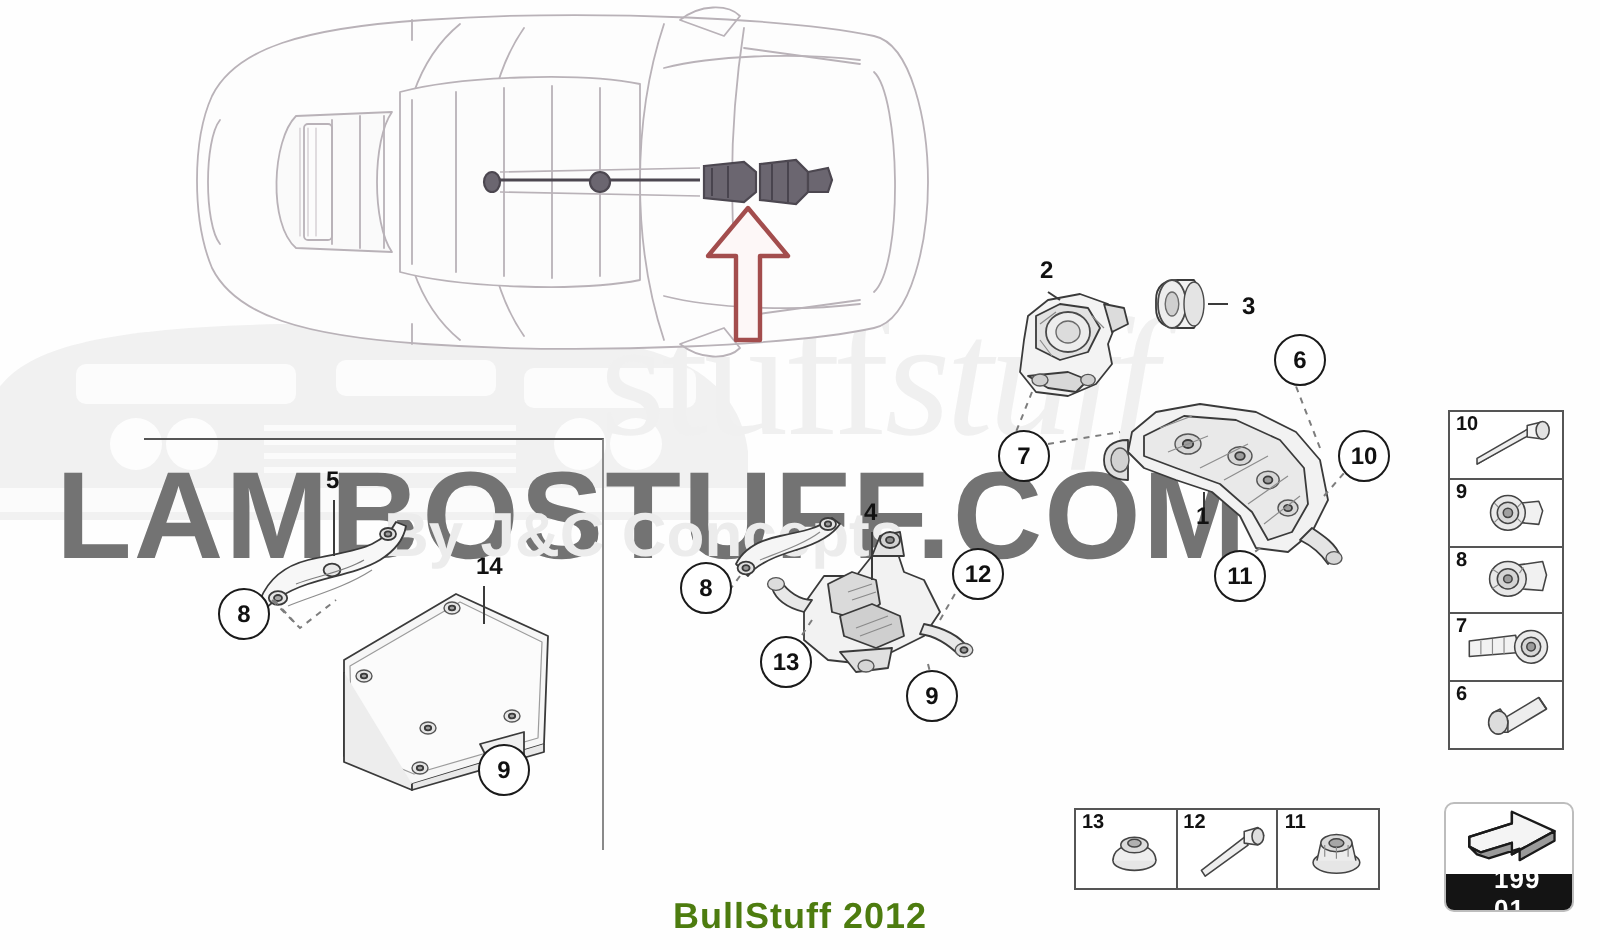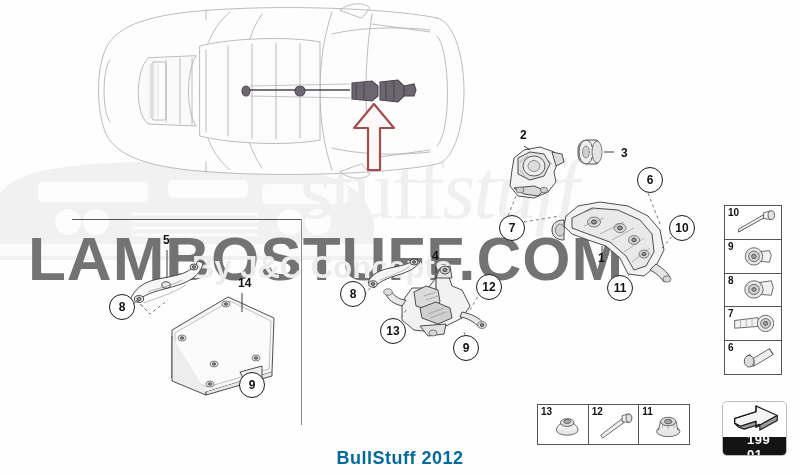--- a/index.html
+++ b/index.html
@@ -176,21 +176,21 @@
 
   
   .footer {
     position: absolute;
     z-index: 5;
     left: 0; right: 0;
     top: 448px;
     text-align: center;
     font-size: 18px;
     font-weight: bold;
-    color: #0369a1;
+    color: #4d7c0f;
     letter-spacing: 0.5px;
   }
 
   
   .group-frame {
     position: absolute;
     z-index: 3;
     left: 72px; top: 219px;
     width: 230px; height: 206px;
     border-top: 1.6px solid #555;

